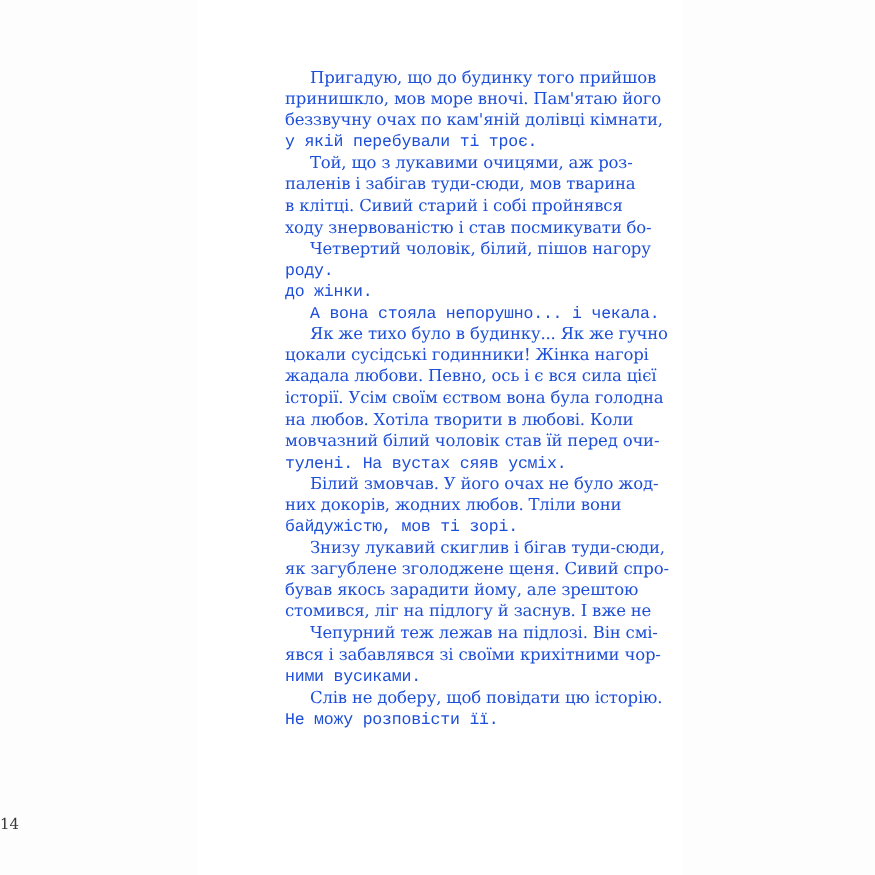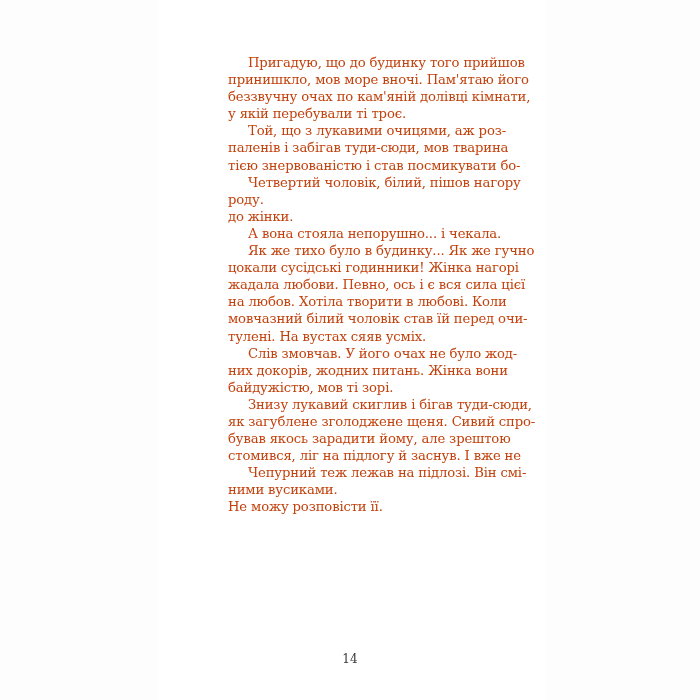--- a/index.html
+++ b/index.html
@@ -7,64 +7,68 @@
     width: 700px; height: 700px; overflow: hidden;
     background: #fdfdfd;
     font-family: "DejaVu Serif", "Liberation Serif", serif;
   }
   .page {
     position: absolute; left: 158px; top: 0; width: 388px; height: 700px;
     background: #ffffff;
   }
   .text {
     position: absolute; left: 228px; top: 54px; width: 256px;
-    color: #c2410c;
+    color: #1d4ed8;
     font-size: 13.2px;
     line-height: 17.1px;
     letter-spacing: -0.15px;
   }
   .line {
     display: block; white-space: nowrap; height: 17.1px;
     text-align: justify; text-align-last: justify;
   }
   .line.indent { padding-left: 20px; }
-  .line.last { text-align-last: left; }
+  .line.last { text-align-last: left; font-family: Liberation Mono, monospace; }
   .folio {
-    position: absolute; top: 652px; left: 0; width: 700px; text-align: center;
+    position: absolute; top: 652px; left: 0; width: 700px; 
     font-size: 12px; color: #3a3a3a;
   }
 </style>
 </head>
 <body>
 
 <div class="page"></div>
 
 <div class="text" id="text-block">
     <span class="line indent">Пригадую, що до будинку того прийшов</span>
     <span class="line">принишкло, мов море вночі. Пам'ятаю його</span>
     <span class="line">беззвучну очах по кам'яній долівці кімнати,</span>
     <span class="line last">у якій перебували ті троє.</span>
     <span class="line indent">Той, що з лукавими очицями, аж роз-</span>
     <span class="line">паленів і забігав туди-сюди, мов тварина</span>
-    <span class="line">тією знервованістю і став посмикувати бо-</span>
+    <span class="line">в клітці. Сивий старий і собі пройнявся</span>
+    <span class="line">ходу знервованістю і став посмикувати бо-</span>
     <span class="line indent">Четвертий чоловік, білий, пішов нагору</span>
     <span class="line last">роду.</span>
     <span class="line last">до жінки.</span>
     <span class="line indent last">А вона стояла непорушно... і чекала.</span>
     <span class="line indent">Як же тихо було в будинку... Як же гучно</span>
     <span class="line">цокали сусідські годинники! Жінка нагорі</span>
     <span class="line">жадала любови. Певно, ось і є вся сила цієї</span>
+    <span class="line">історії. Усім своїм єством вона була голодна</span>
     <span class="line">на любов. Хотіла творити в любові. Коли</span>
     <span class="line">мовчазний білий чоловік став їй перед очи-</span>
     <span class="line last">тулені. На вустах сяяв усміх.</span>
-    <span class="line indent">Слів змовчав. У його очах не було жод-</span>
-    <span class="line">них докорів, жодних питань. Жінка вони</span>
+    <span class="line indent">Білий змовчав. У його очах не було жод-</span>
+    <span class="line">них докорів, жодних любов. Тліли вони</span>
     <span class="line last">байдужістю, мов ті зорі.</span>
     <span class="line indent">Знизу лукавий скиглив і бігав туди-сюди,</span>
     <span class="line">як загублене зголоджене щеня. Сивий спро-</span>
     <span class="line">бував якось зарадити йому, але зрештою</span>
     <span class="line">стомився, ліг на підлогу й заснув. І вже не</span>
     <span class="line indent">Чепурний теж лежав на підлозі. Він смі-</span>
+    <span class="line">явся і забавлявся зі своїми крихітними чор-</span>
     <span class="line last">ними вусиками.</span>
+    <span class="line indent">Слів не доберу, щоб повідати цю історію.</span>
     <span class="line last">Не можу розповісти її.</span>
   </div>
 
 <div class="folio">14</div>
 
 </body></html>

